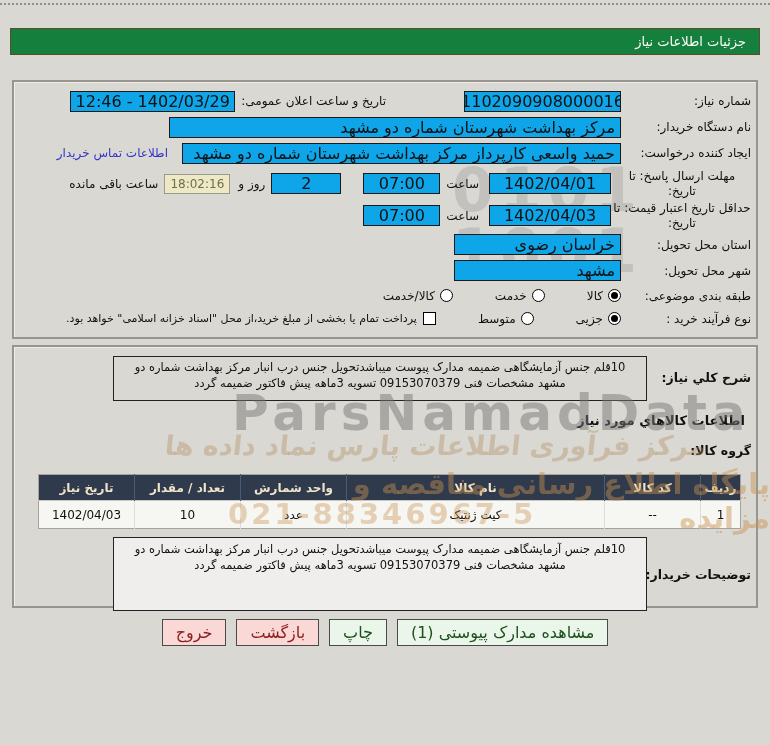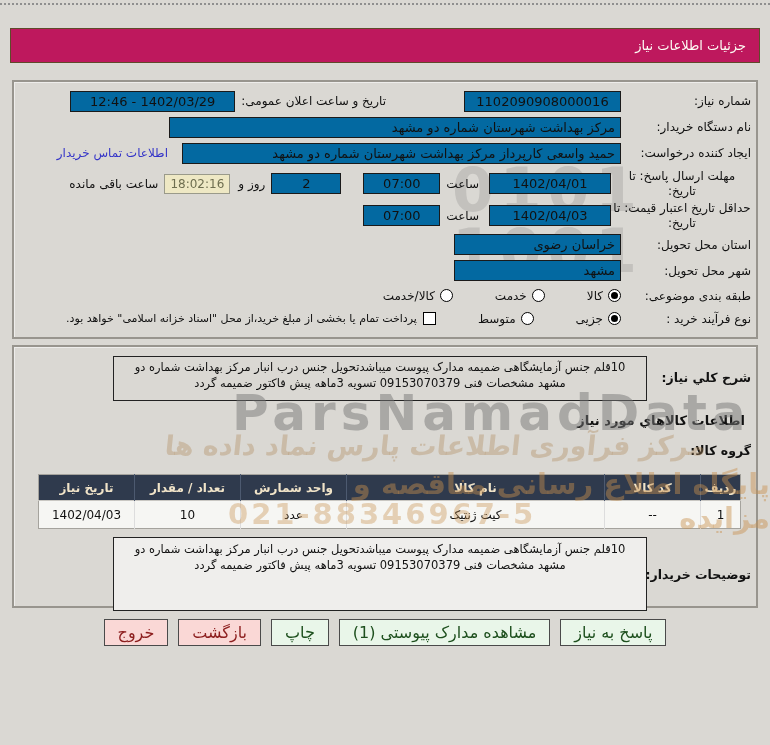--- a/index.html
+++ b/index.html
@@ -7,44 +7,44 @@
   body {
     position:relative; overflow:hidden;
     background:#dad8d3;
     font-family:"DejaVu Sans", sans-serif;
     font-size:12.5px; color:#111;
     direction:rtl;
   }
   .top-dots { position:absolute; top:3px; left:0; right:0; height:0; border-top:2px dotted #8f8f8f; z-index:1; }
 
   .title-bar {
-    position:absolute; top:28px; right:10px; left:10px; height:35px;
-    background:#be185d; border:1px solid #5f4a2a;
+    position:absolute; top:28px; right:10px; left:10px; height:27px;
+    background:#15803d; border:1px solid #5f4a2a;
     display:flex; align-items:center; padding:0 13px;
     color:#fdfdf5; font-size:13px; z-index:2;
   }
 
   .panel {
     position:absolute; right:12px; left:12px;
     border:2px solid #98958e;
     box-shadow:inset 1px 1px 0 rgba(255,255,255,.55);
     z-index:2; padding:7px 5px;
   }
   .panel1 { top:80px; height:259px; }
   .panel2 { top:345px; height:263px; }
 
   .row { display:flex; align-items:center; white-space:nowrap; overflow:hidden; }
   .lbl { width:130px; flex:0 0 130px; text-align:right; padding-left:6px; font-size:12px; }
   .lbl2 { width:140px; flex:0 0 140px; white-space:normal; line-height:1.25; font-size:12px; text-align:center; padding-left:2px; }
   .boldlbl { font-weight:bold; font-size:12.5px; }
 
   .inp {
-    background:#0369a1; border:1px solid #1a1a1a; height:21px;
+    background:#0ea5e9; border:1px solid #1a1a1a; height:21px;
     display:flex; align-items:center; overflow:hidden;
-    font-size:13px; padding:0 5px; flex:0 0 auto;
+    font-size:16px; padding:0 5px; flex:0 0 auto;
   }
   .center { justify-content:center; }
   .mr6{margin-right:6px} .mr8{margin-right:8px} .mr10{margin-right:10px}
   .mr14{margin-right:14px} .mr22{margin-right:22px} .mr42{margin-right:42px} .mr78{margin-right:78px}
 
   .r1{height:24px; margin-bottom:2px;} .r2{height:24px; margin-bottom:2px;}
   .r3{height:24px; margin-bottom:3px;} .r45{height:31px; margin-bottom:1px;}
   .r67{height:25px; margin-bottom:1px;} .r89{height:23px;}
 
   .link { color:#3434c8; cursor:pointer; font-size:12px; }
@@ -243,21 +243,20 @@
   </table>
 
   <div class="row" style="align-items:center; margin-top:8px;">
     <span class="lblcol boldlbl">توضیحات خریدار:</span>
     <span class="notesbox">10قلم جنس آزمایشگاهی ضمیمه مدارک پیوست میباشدتحویل جنس درب انبار مرکز بهداشت شماره دو مشهد مشخصات فنی 09153070379 تسویه 3ماهه پیش فاکتور ضمیمه گردد</span>
   </div>
 
 </div>
 
 <div class="btn-row">
-  <button class="btn green med">پاسخ به نیاز</button>
   <button class="btn green wide">مشاهده مدارک پیوستی (1)</button>
   <button class="btn green">چاپ</button>
   <button class="btn pink">بازگشت</button>
   <button class="btn pink">خروج</button>
 </div>
 
 <div class="wm wm-brand">ParsNamadData</div>
 <div class="wm wm-calli">مرکز فرآوری اطلاعات پارس نماد داده ها</div>
 <div class="wm wm-fa">پایگاه اطلاع رسانی مناقصه و مزایده</div>
 <div class="wm wm-phone">021-88346967-5</div>

